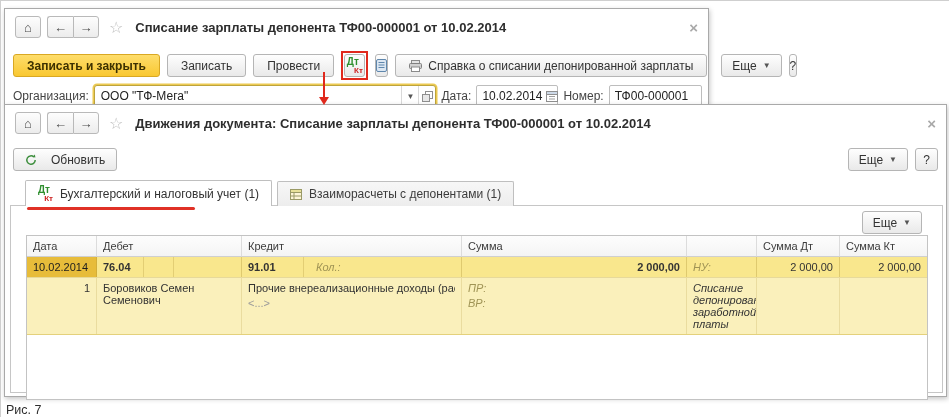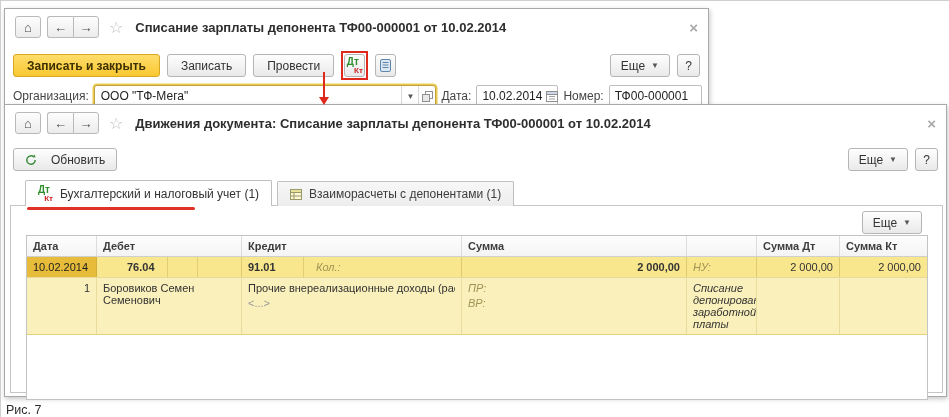--- a/index.html
+++ b/index.html
@@ -67,21 +67,21 @@
   .tab.inactive{background:linear-gradient(#f7f7f7,#ededed);height:25px;margin-left:5px;color:#3c3c3c;}
   .red-underline{position:absolute;left:22px;top:102px;width:168px;height:3px;background:#e03126;border-radius:2px;z-index:6;}
 
   .panel{position:absolute;left:5px;top:100px;width:933px;height:188px;border:1px solid #c6c6c6;background:#fff;}
   .panel-more{position:absolute;right:20px;top:5px;}
 
   
   .tbl{position:absolute;left:15px;top:29px;width:902px;border:1px solid #c3c3c3;background:#fff;font-size:11px;}
   .trow{display:grid;grid-template-columns:70px 145px 220px 225px 70px 83px 87px;}
   .tc{padding:4px 6px;overflow:hidden;white-space:nowrap;}
-  .thead .tc{color:#3c3c3c;background:linear-gradient(#fdfdfd,#f4f4f4);border-right:1px solid #dcdcdc;border-bottom:1px solid #cfcfcf;font-weight:bold;}
+  .thead .tc{color:#3c3c3c;background:linear-gradient(#fdfdfd,#f4f4f4);border-right:1px solid #dcdcdc;border-bottom:1px solid #cfcfcf;}
   .thead .tc:last-child{border-right:none;}
   .r1 .tc{background:#f9e78d;border-right:1px solid rgba(176,150,58,.35);}
   .r1 .tc:last-child{border-right:none;}
   .r1 .cell-date{background:#e7bc3a;color:#1d1d1d;}
   .bold{font-weight:bold;}
   .num{text-align:right;}
   .aux-label{font-style:italic;color:#a09455;}
   .r2 .tc{background:#faf0bb;border-right:1px solid rgba(176,150,58,.22);border-top:1px solid rgba(176,150,58,.25);
           white-space:normal;vertical-align:top;}
   .r2 .tc:last-child{border-right:none;}
@@ -126,20 +126,30 @@
         </button>
       </span>
       <button class="iconbtn">
         <svg width="11" height="13" viewBox="0 0 11 13">
           <rect x="0.5" y="0.5" width="10" height="12" rx="1.5" fill="#dce7f2" stroke="#5f87ad"></rect>
           <line x1="2.5" y1="3.5" x2="8.5" y2="3.5" stroke="#5f87ad"></line>
           <line x1="2.5" y1="6" x2="8.5" y2="6" stroke="#5f87ad"></line>
           <line x1="2.5" y1="8.5" x2="8.5" y2="8.5" stroke="#5f87ad"></line>
         </svg>
       </button>
+      <button class="btn">
+        <span class="bicon">
+          <svg width="13" height="12" viewBox="0 0 13 12">
+            <rect x="2.5" y="0.5" width="8" height="3" fill="#e3e3e3" stroke="#8a8a8a"></rect>
+            <rect x="0.5" y="3.5" width="12" height="5" rx="1" fill="#d0d0d0" stroke="#808080"></rect>
+            <rect x="2.5" y="7" width="8" height="4.5" fill="#fff" stroke="#8a8a8a"></rect>
+          </svg>
+        </span>
+        <span>Справка о списании депонированной зарплаты</span>
+      </button>
       <span class="spacer"></span>
       <button class="btn btn-more">
         <span>Еще</span>
         <span class="caret">▼</span>
       </button>
       <button class="btn btn-help">?</button>
     </div>
 
     <div class="formrow">
       <span class="flabel">Организация:</span>
@@ -240,21 +250,21 @@
           <div class="tc">Кредит</div>
           <div class="tc">Сумма</div>
           <div class="tc"></div>
           <div class="tc">Сумма Дт</div>
           <div class="tc">Сумма Кт</div>
         </div>
 
         <div class="trow r1">
           <div class="tc cell-date">10.02.2014</div>
           <div class="tc" style="padding:0;">
-            <span class="subflex" style="height:100%;padding-left:24px;">
+            <span class="subflex" style="height:100%;">
               <span class="s1 bold" style="width:47px;padding-left:6px;">76.04</span>
               <span class="s1" style="width:30px;"></span>
               <span style="flex:1;"></span>
             </span>
           </div>
           <div class="tc" style="padding:0;">
             <span class="subflex" style="height:100%;">
               <span class="s1 bold" style="width:62px;padding-left:6px;">91.01</span>
               <span class="aux-label" style="padding-left:12px;">Кол.:</span>
             </span>

